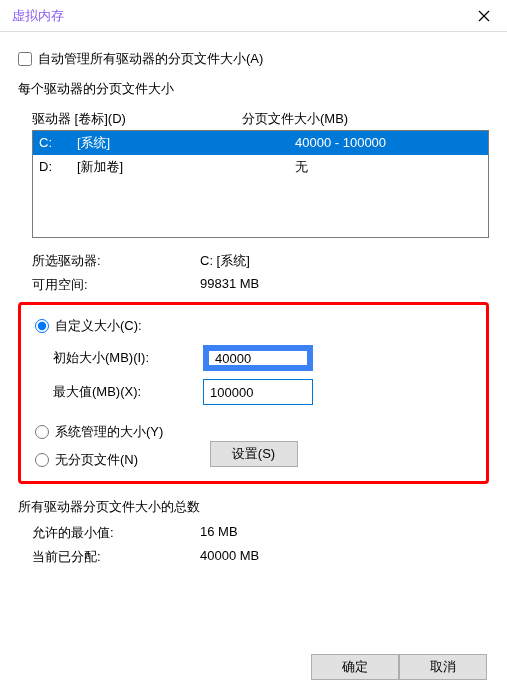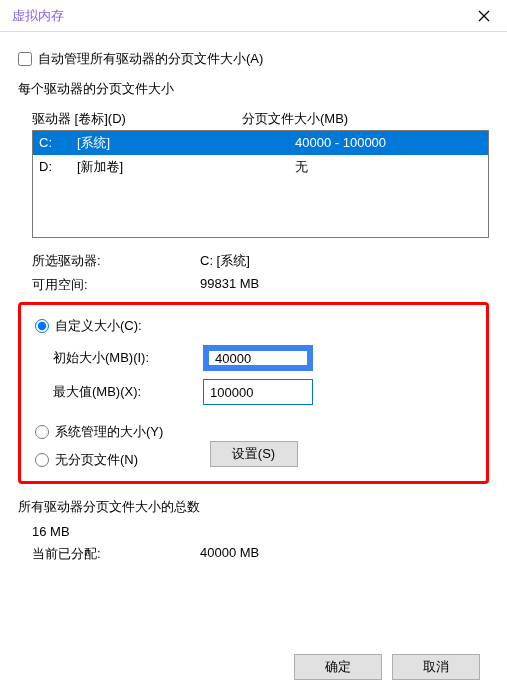--- a/index.html
+++ b/index.html
@@ -129,26 +129,25 @@
   }
   .summary-label { margin-bottom: 8px; }
   .summary-row {
     display: flex;
     margin-bottom: 6px;
   }
   .summary-row .s-label { width: 168px; }
   .btn-row {
     display: flex;
     justify-content: flex-end;
-    gap: 10px;
     padding: 14px 18px;
     position: absolute;
     bottom: 0;
     left: 0;
-    right: 9px;
+    right: 2px;
   }
 </style>
 </head>
 <body>
 
 <div class="titlebar">
   <span class="title">虚拟内存</span>
   <div class="close-btn">
     <svg viewBox="0 0 12 12">
         <path d="M1 1 L11 11 M11 1 L1 11" stroke="#000" stroke-width="1.2" fill="none"></path>
@@ -218,20 +217,21 @@
     </label>
 
     <div class="set-btn-row">
       <button class="winbtn">设置(S)</button>
     </div>
   </div>
 
   <div class="summary-label">所有驱动器分页文件大小的总数</div>
   <div class="indent">
     <div class="summary-row">
+      <div class="s-label">允许的最小值:</div>
       <div>16 MB</div>
     </div>
     <div class="summary-row">
       <div class="s-label">当前已分配:</div>
       <div>40000 MB</div>
     </div>
   </div>
 
 </div>
 

